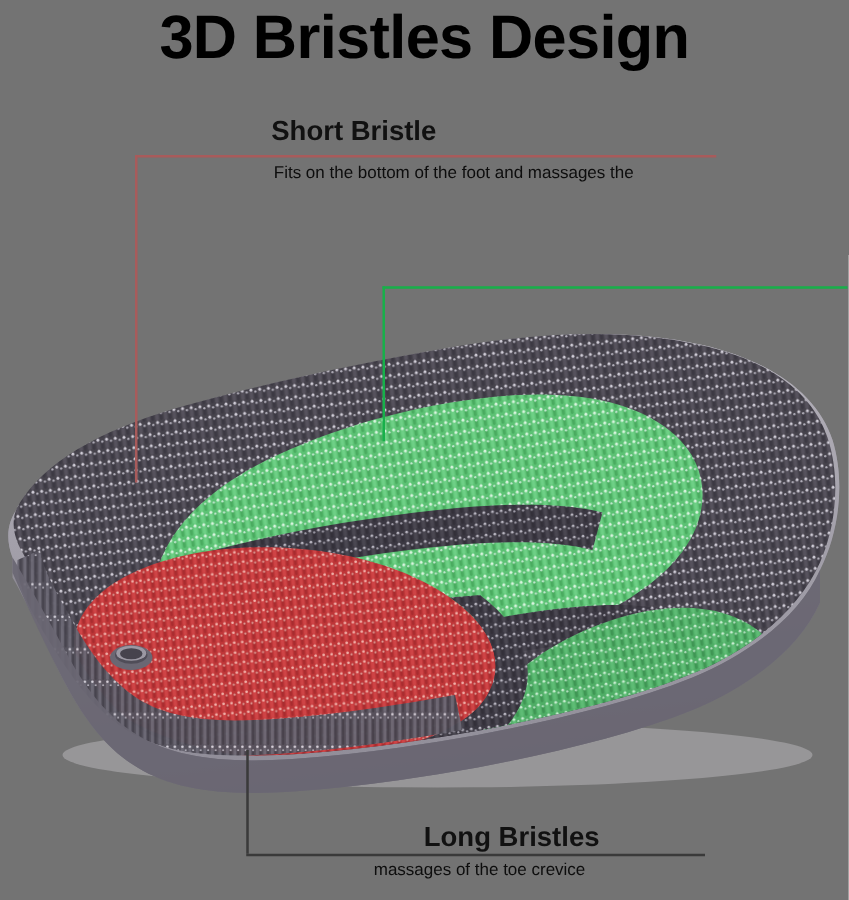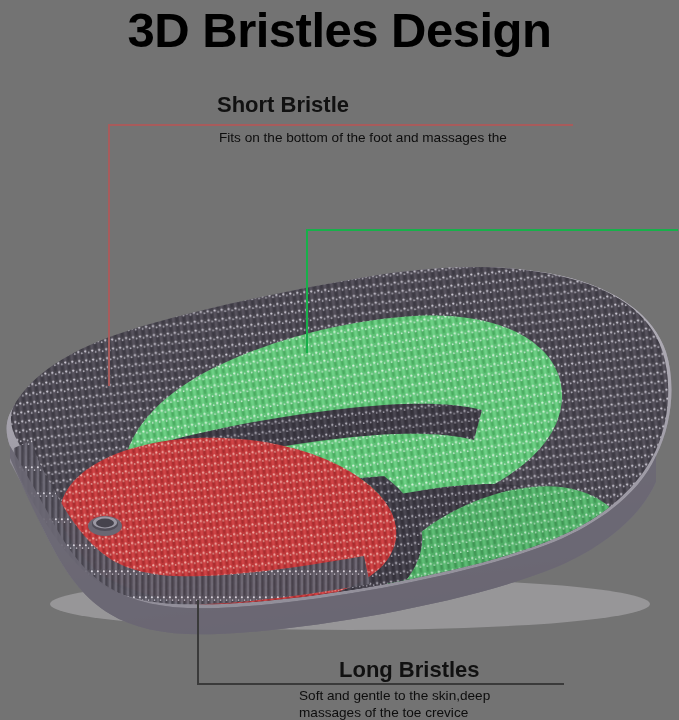--- a/index.html
+++ b/index.html
@@ -290,17 +290,16 @@
     <div>Fits on the bottom of the foot and massages the</div>
   </div>
 
   <div class="lead-h" style="left:306px; top:229px; width:372px; background:#17b04a;"></div>
   <div class="lead-v" style="left:306px; top:229px; height:124px; background:#17b04a;"></div>
 
   <div class="callout-head" style="left:295px; top:658px;margin-left:44px;">Long Bristles</div>
   <div class="lead-h" style="left:197px; top:683px; width:367px; background:#3a3a3a;"></div>
   <div class="lead-v" style="left:197px; top:600px; height:83px; background:#3a3a3a;"></div>
   <div class="callout-body" style="left:299px; top:687px; width:300px;">
-    <div>Soft and gentle to the skin,deep</div>
     <div>massages of the toe crevice</div>
   </div>
 
 </div>
 
 </body></html>

